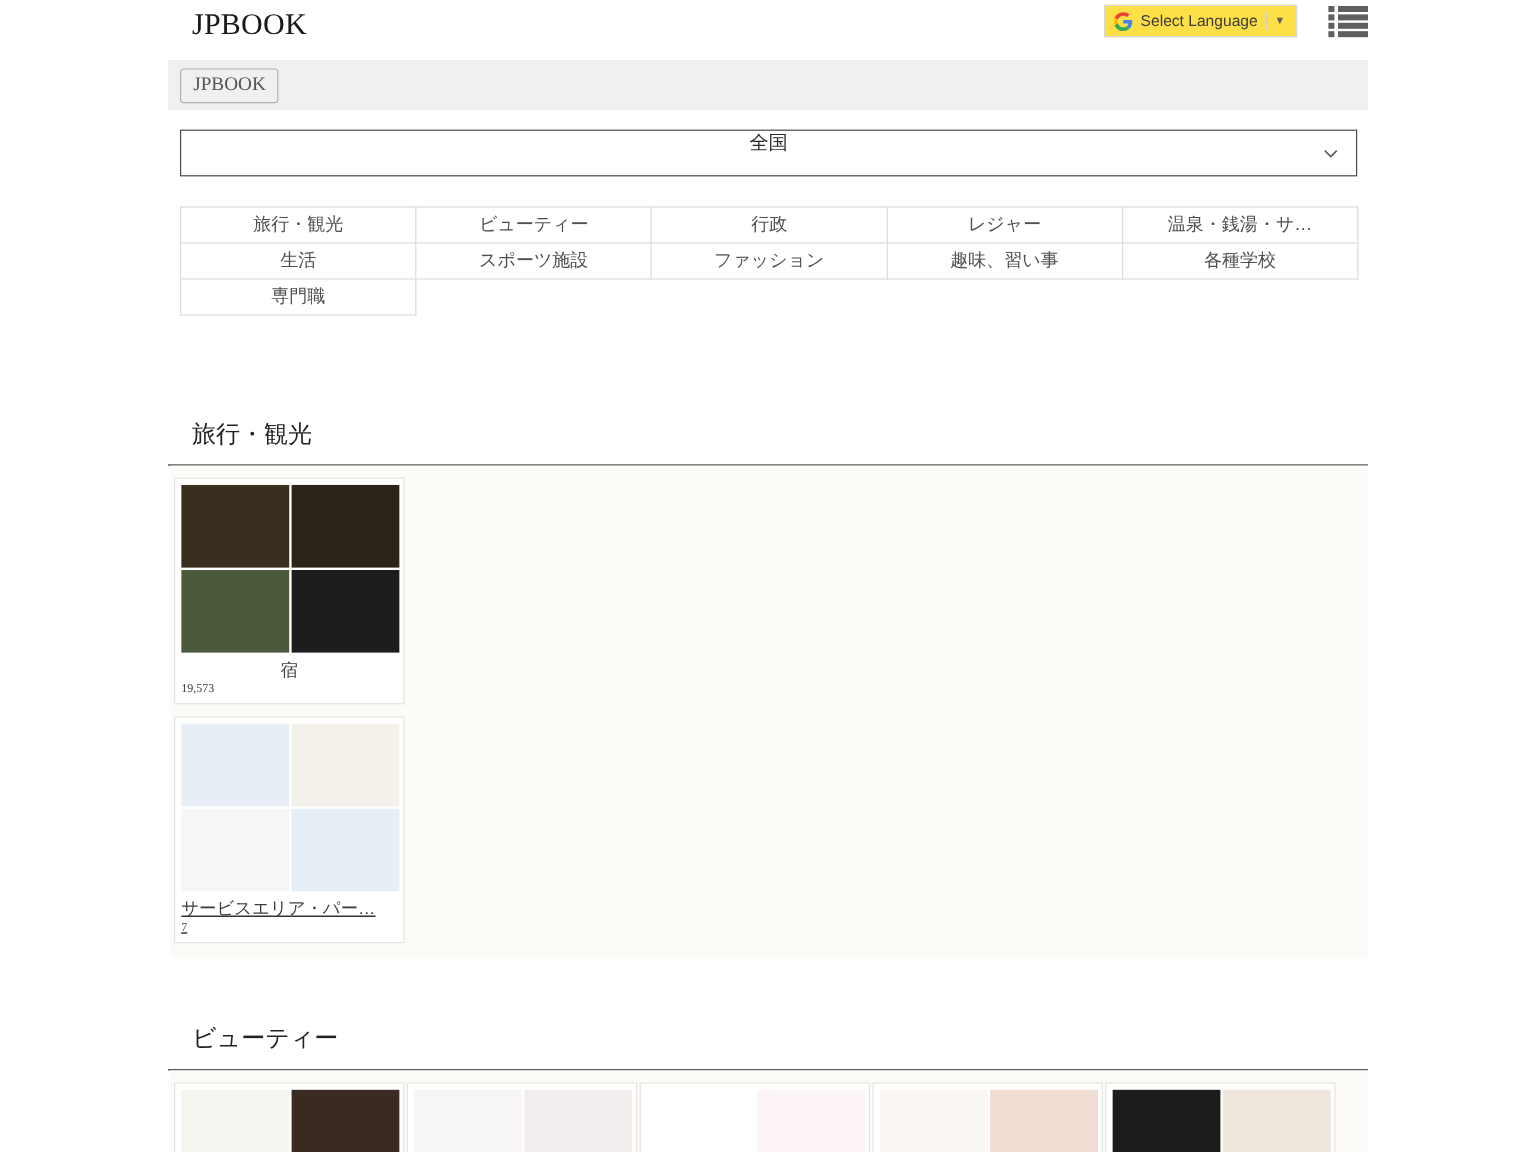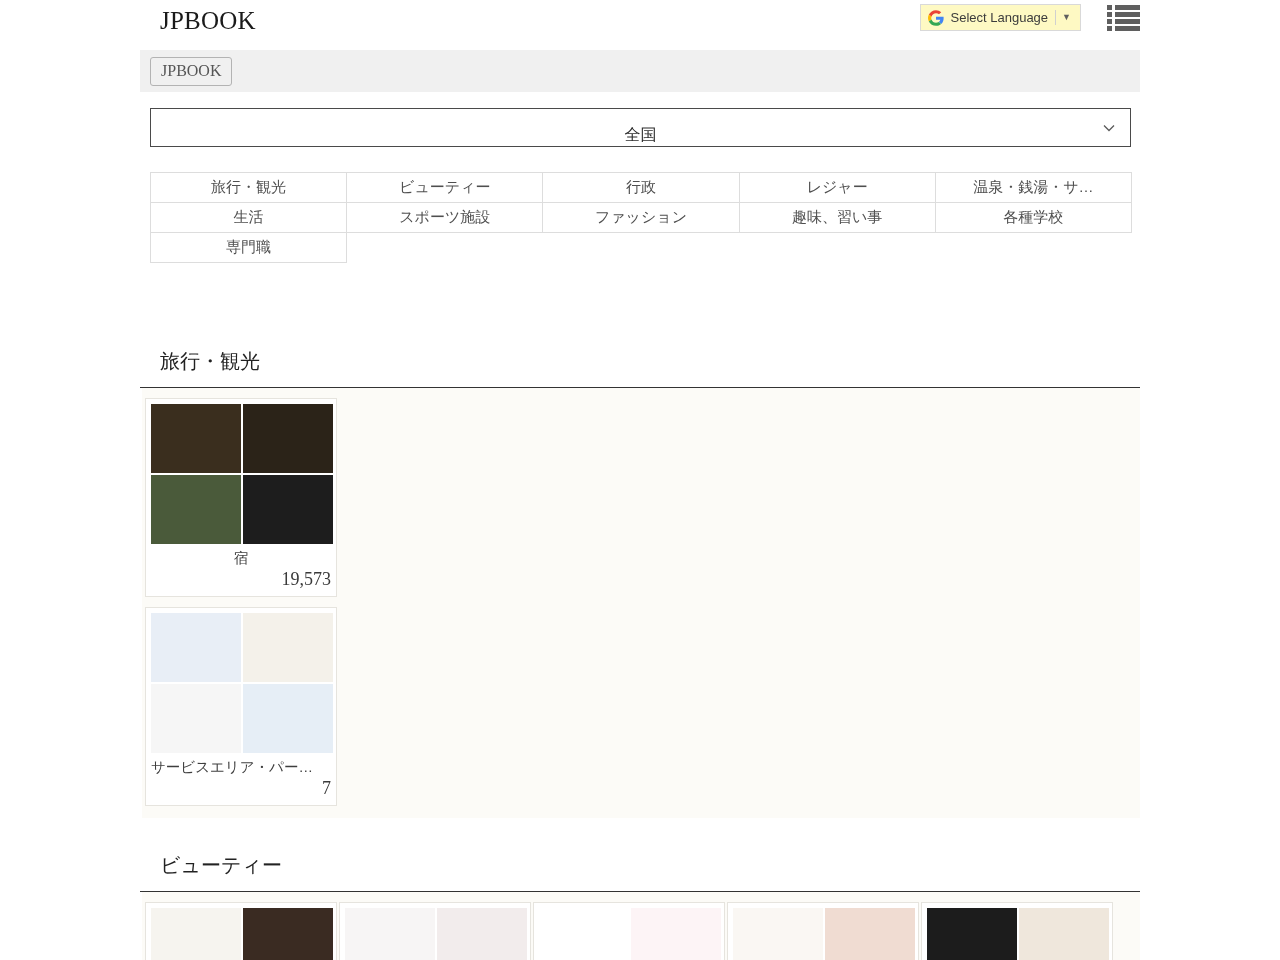--- a/index.html
+++ b/index.html
@@ -30,21 +30,21 @@
     line-height: 30px;
   }
   .header-right {
     position: absolute;
     right: 140px; top: 4px;
     display: flex; align-items: center; gap: 26px;
   }
   .gtranslate {
     display: flex; align-items: center;
     border: 1px solid #d9d9d9;
-    background: #fef9c3;
+    background: #fde047;
     height: 27px;
     padding: 0 6px 0 7px;
     font-size: 13px;
     color: #3c3c3c;
   }
   .g-logo {
     width: 16px; height: 16px;
     margin-right: 6px;
     position: relative;
     display: inline-block;
@@ -91,21 +91,21 @@
     cursor: pointer;
   }
 
   
   .region-select {
     position: absolute;
     left: 150px; top: 108px;
     width: 981px; height: 39px;
     border: 1px solid #4a4a4a;
     background: #fff;
-    display: flex; align-items: flex-end; justify-content: center;
+    display: flex; align-items: flex-start; justify-content: center;
     cursor: pointer;
   }
   .region-select .val {
     font-size: 16px; color: #2b2b2b;
     font-family: "Liberation Sans", sans-serif;
   }
   .region-select .chev {
     position: absolute; right: 14px; top: 50%;
     transform: translateY(-50%);
     width: 14px; height: 14px;
@@ -184,22 +184,22 @@
     text-align: center;
     font-size: 14.5px;
     color: #3e3e3e;
     padding: 5px 0 1px;
     white-space: nowrap;
     overflow: hidden;
     text-overflow: ellipsis;
     font-family: "Liberation Sans", sans-serif;
   }
   .card-count {
-    text-align: right;
-    font-size: 18px;
+    text-align: left;
+    font-size: 10px;
     color: #3a3a3a;
     font-family: "Liberation Serif", "DejaVu Serif", serif;
     padding-bottom: 6px;
   }
   .card.truncated .card-title { text-align: left; }
 </style>
 </head>
 <body>
 
 <div class="page">
@@ -290,21 +290,21 @@
               <div class="thumbs">
                 <div class="thumb" style="background: rgb(58, 46, 30);"></div>
                 <div class="thumb" style="background: rgb(43, 35, 24);"></div>
                 <div class="thumb" style="background: rgb(74, 90, 58);"></div>
                 <div class="thumb" style="background: rgb(29, 29, 29);"></div>
               </div>
               <div class="card-title">宿</div>
               <div class="card-count">19,573</div>
             </div>
           </div>
-          <div class="cards-row" style="margin-top: 10px;">
+          <div class="cards-row" style="margin-top: 10px; text-decoration: underline;">
             <div class="card truncated">
               <div class="thumbs">
                 <div class="thumb" style="background: rgb(232, 238, 246);"></div>
                 <div class="thumb" style="background: rgb(244, 241, 234);"></div>
                 <div class="thumb" style="background: rgb(246, 246, 246);"></div>
                 <div class="thumb" style="background: rgb(230, 238, 246);"></div>
               </div>
               <div class="card-title">サービスエリア・パー…</div>
               <div class="card-count">7</div>
             </div>

